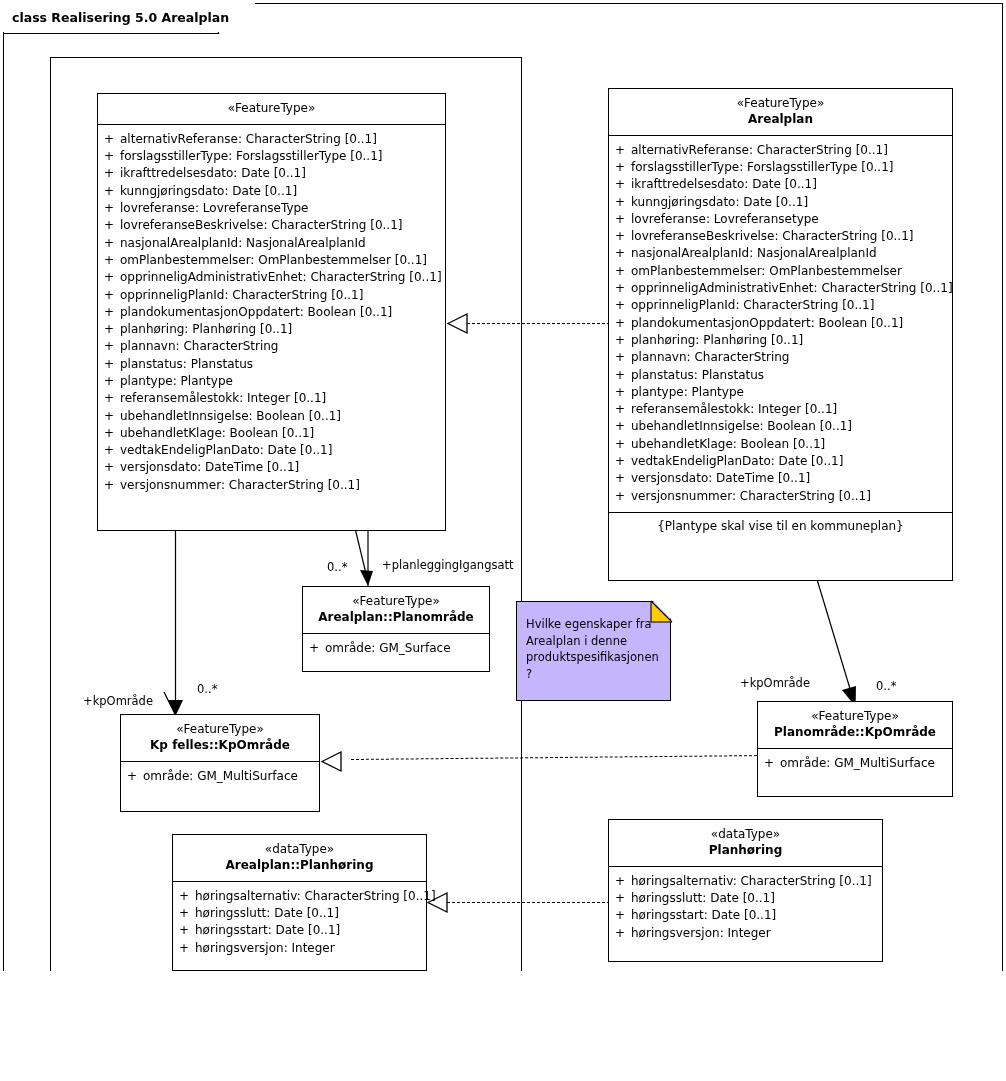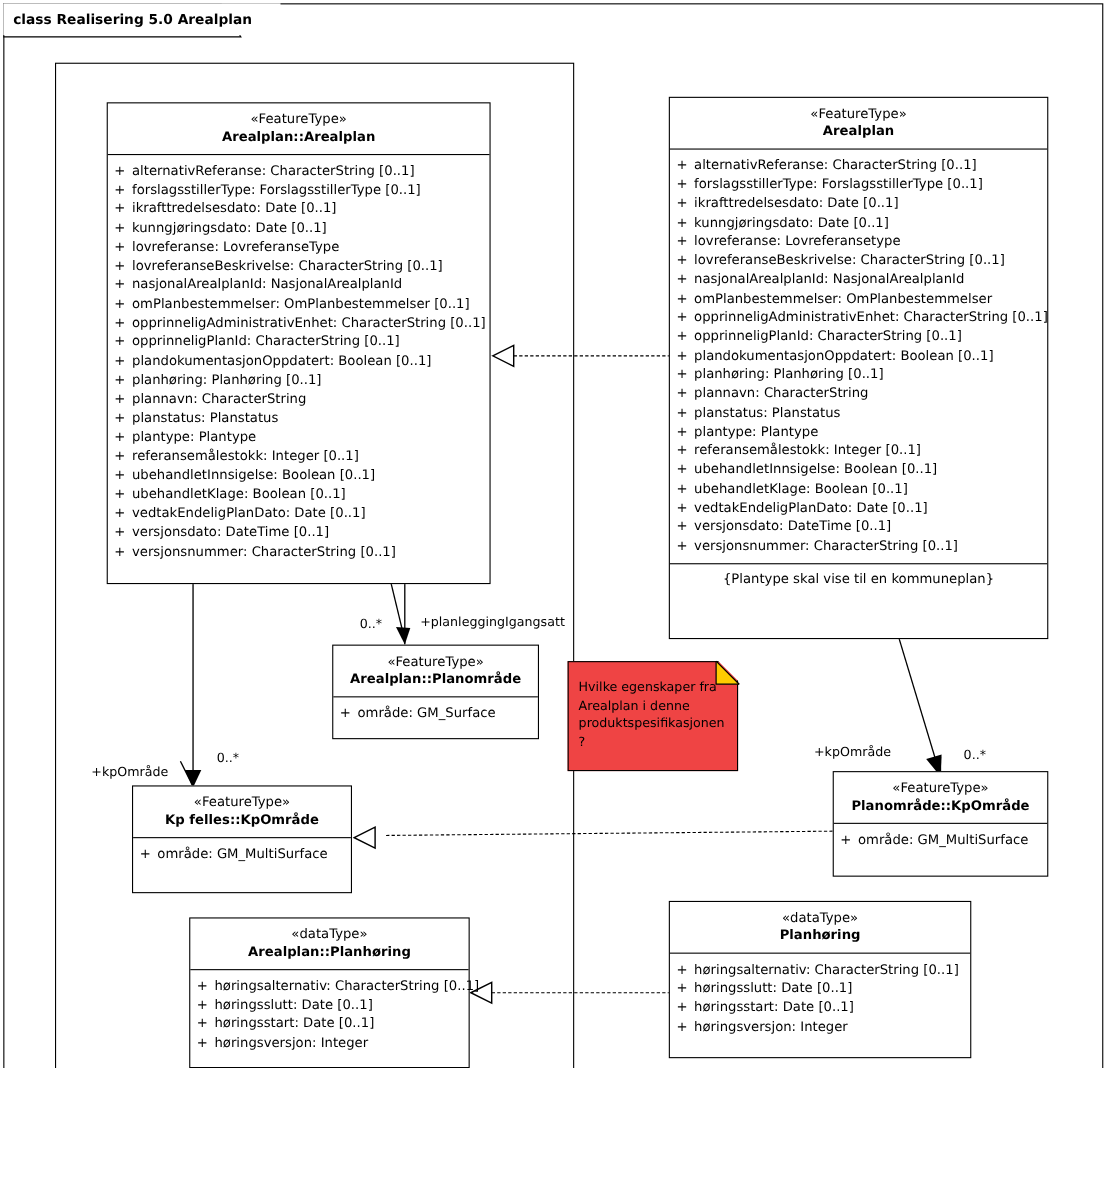--- a/index.html
+++ b/index.html
@@ -110,21 +110,21 @@
     font-style: italic;
     display: block;
   }
   .constraint-body {
     display: block;
   }
 
   
   .note {
     position: absolute;
-    background: #ef4444;
+    background: #c4b5fd;
     border: 1px solid #000;
     box-sizing: border-box;
     font-size: 11.5px;
     line-height: 16.5px;
     padding: 14px 8px 6px 9px;
     color: #000;
   }
 
   .dash-h {
     position: absolute;
@@ -198,21 +198,20 @@
 
   <div class="edge-label" style="left:83px; top:694px;">+kpOmråde</div>
   <div class="edge-label" style="left:197px; top:682px;">0..*</div>
 
   <div class="edge-label" style="left:740px; top:676px;">+kpOmråde</div>
   <div class="edge-label" style="left:876px; top:679px;">0..*</div>
 
   <div class="uml-class" style="left:97px; top:93px; width:349px; height:438px;">
     <div class="uml-head">
       <span class="stereotype">«FeatureType»</span>
-      <span class="classname">Arealplan::Arealplan</span>
     </div>
     <div class="uml-attrs">
       <div class="attr">
           <span class="vis">+</span>
           <span class="sig">alternativReferanse: CharacterString [0..1]</span>
         </div>
       <div class="attr">
           <span class="vis">+</span>
           <span class="sig">forslagsstillerType: ForslagsstillerType [0..1]</span>
         </div>

